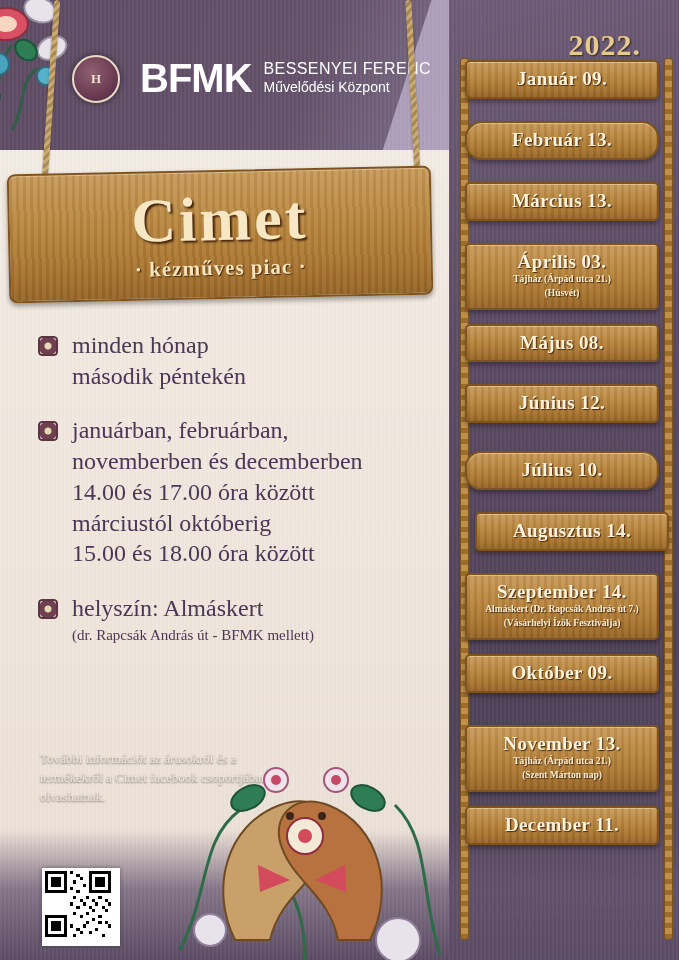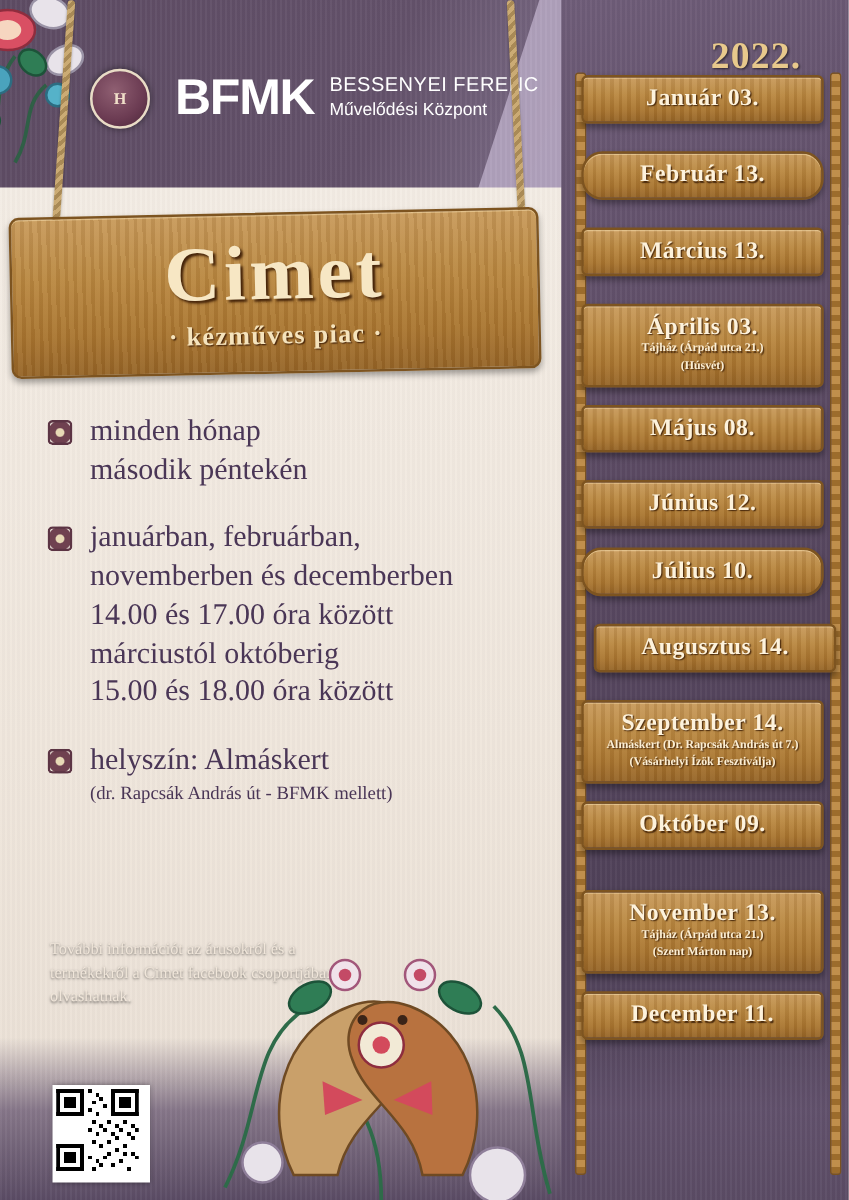--- a/index.html
+++ b/index.html
@@ -451,21 +451,21 @@
     </g>
   </svg>
 
   <div class="ladder-rail" style="right:210px; top:58px;"></div>
   <div class="ladder-rail" style="right:6px; top:58px;"></div>
 
   <div class="ladder">
 
     <div class="month-row">
       <div class="plank month-plank">
-        <div class="month-name">Január 03.</div>
+        <div class="month-name">Január 09.</div>
       </div>
     </div>
 
     <div class="month-row">
       <div class="plank month-plank" style="margin-top:22px;border-radius:17px;">
         <div class="month-name">Február 13.</div>
       </div>
     </div>
 
     <div class="month-row">
@@ -488,21 +488,21 @@
       </div>
     </div>
 
     <div class="month-row">
       <div class="plank month-plank" style="margin-top:22px;">
         <div class="month-name">Június 12.</div>
       </div>
     </div>
 
     <div class="month-row">
-      <div class="plank month-plank" style="margin-top:15px;border-radius:16px;">
+      <div class="plank month-plank" style="margin-top:28px;border-radius:16px;">
         <div class="month-name">Július 10.</div>
       </div>
     </div>
 
     <div class="month-row">
       <div class="plank month-plank" style="margin-top:22px;margin-left:24px;">
         <div class="month-name">Augusztus 14.</div>
       </div>
     </div>
 

